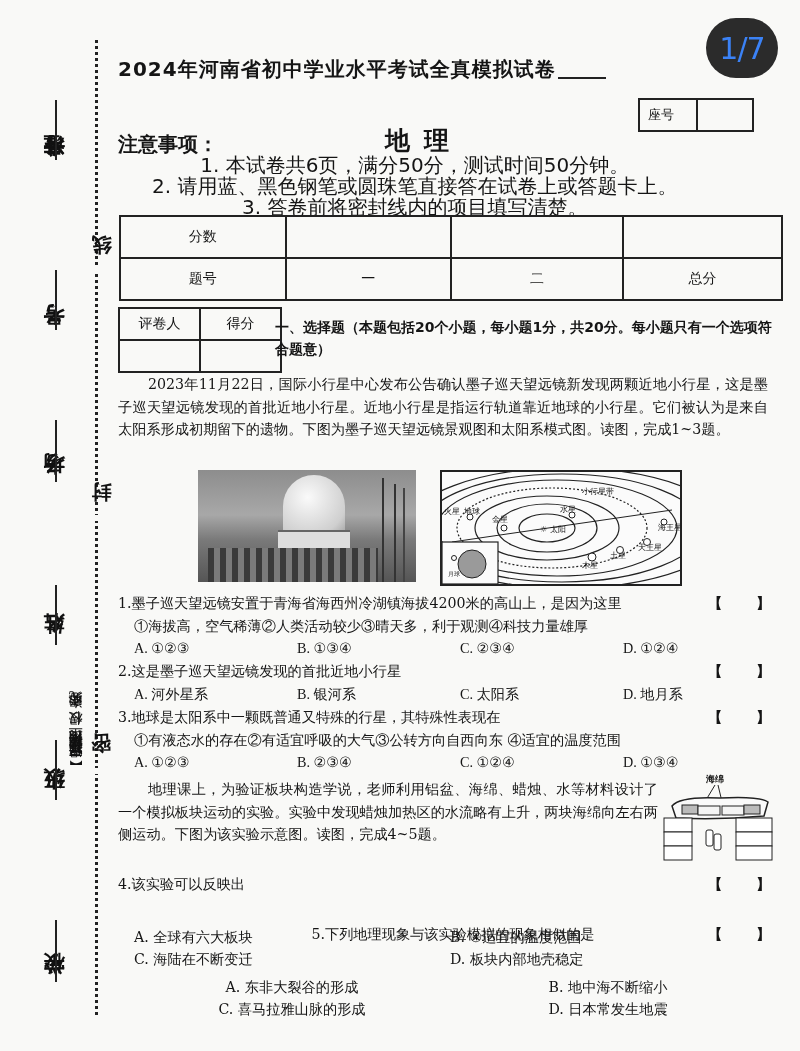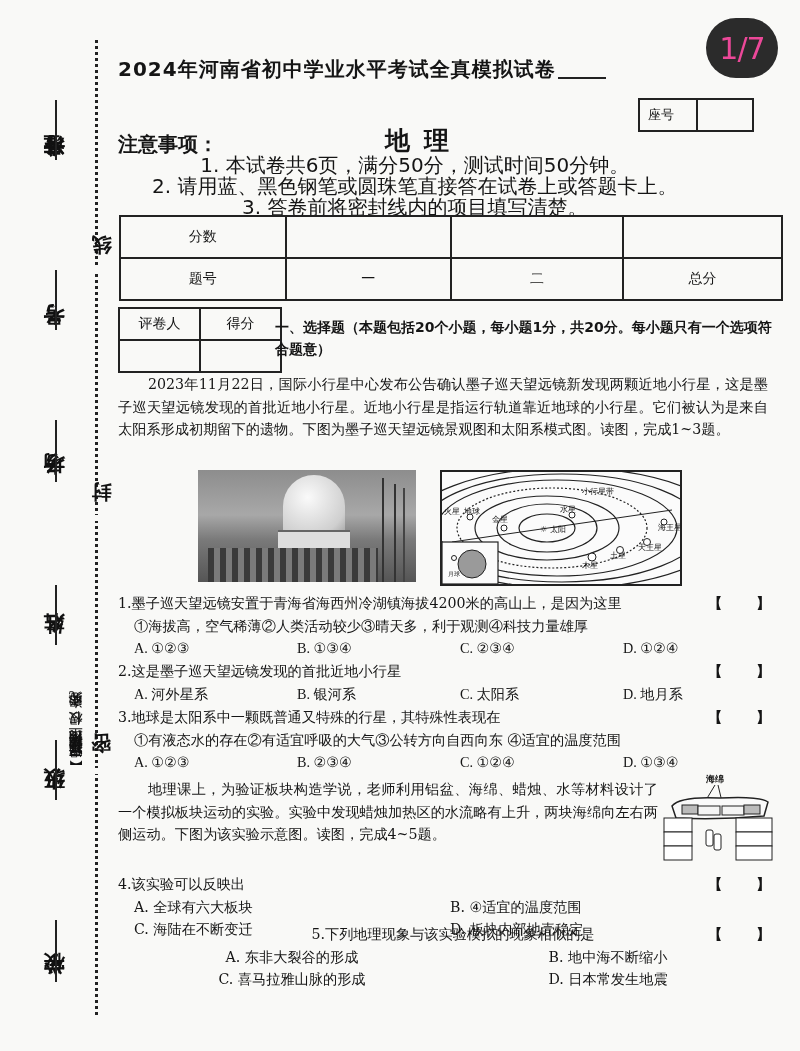--- a/index.html
+++ b/index.html
@@ -12,21 +12,21 @@
 
   
   .margin { position:absolute; left:0; top:0; width:110px; height:1051px; }
   .dotted-line { position:absolute; left:95px; top:40px; width:0; height:975px; border-left:3px dotted #222; }
   .vtext { position:absolute; writing-mode:vertical-rl; transform:rotate(180deg); font-family:"DejaVu Sans","Liberation Sans",sans-serif; font-weight:bold; color:#111; white-space:nowrap; }
   .field { font-size:21px; letter-spacing:1px; }
   .seal { font-size:20px; background:#f9f9f7; padding:3px 0; }
   .notice { font-size:14px; font-weight:normal; letter-spacing:1px; }
 
   
-  .badge { position:absolute; left:706px; top:18px; width:72px; height:60px; border-radius:30px; background:#2b2b2b; color:#ec4899; font-family:"DejaVu Sans","Liberation Sans",sans-serif; font-size:30px; display:flex; align-items:center; justify-content:center; letter-spacing:-1px; }
+  .badge { position:absolute; left:706px; top:18px; width:72px; height:60px; border-radius:30px; background:#2b2b2b; color:#3b82f6; font-family:"DejaVu Sans","Liberation Sans",sans-serif; font-size:30px; display:flex; align-items:center; justify-content:center; letter-spacing:-1px; }
 
   .title { position:absolute; left:118px; top:56px; font-family:"DejaVu Sans","Liberation Sans",sans-serif; font-size:20px; font-weight:bold; letter-spacing:1px; white-space:nowrap;text-align:center; }
   .title-paren { display:inline-block; width:48px; border-bottom:2px solid #222; height:14px; vertical-align:middle; margin-left:2px; }
   .subject { position:absolute; left:385px; top:100px; font-family:"DejaVu Sans","Liberation Sans",sans-serif; font-size:25px; font-weight:bold; letter-spacing:14px;margin-top:24px; }
   .seat { position:absolute; left:638px; top:98px; width:112px; height:30px; border:2px solid #222; display:flex; align-items:center; }
   .seat-label { font-size:13px; padding-left:8px; width:48px; border-right:2px solid #222; height:30px; line-height:30px; font-family:"DejaVu Sans","Liberation Sans",sans-serif; }
 
   .notes { position:absolute; left:118px; top:134px; font-size:20px; line-height:21px; font-family:"DejaVu Sans","Liberation Sans",sans-serif; }
   .notes .head { font-weight:bold; }
   .notes .item { padding-left:34px;text-align:center; }
@@ -52,21 +52,21 @@
 
   .solar { position:absolute; left:440px; top:470px; width:238px; height:112px; border:2px solid #222; background:#fbfbfb; overflow:hidden; }
   .solar svg { position:absolute; left:0; top:0; }
 
   .q { position:absolute; left:118px; width:670px; font-family:"DejaVu Serif","Liberation Serif",serif; font-size:14.2px; line-height:22.5px; }
   .q .stem { white-space:nowrap; position:relative; }
   .q .sub { padding-left:16px; white-space:nowrap; }
   .q .bracket { position:absolute; left:590px; top:0; font-family:"DejaVu Sans","Liberation Sans",sans-serif; font-weight:bold; letter-spacing:34px; }
   .opts4 { display:flex; padding-left:16px;font-family:Liberation Serif, serif; }
   .opts4 span { width:163px; }
-  .opts2 { display:flex; flex-wrap:wrap; padding-left:16px; }
+  .opts2 { display:flex; flex-wrap:wrap; padding-left:16px;margin-top:30px; }
   .opts2 span { width:316px; }
 
   .experiment { position:absolute; left:660px; top:772px; width:130px; height:95px; }
 </style>
 </head>
 <body>
 
 <div class="page">
 
   <div class="margin">

